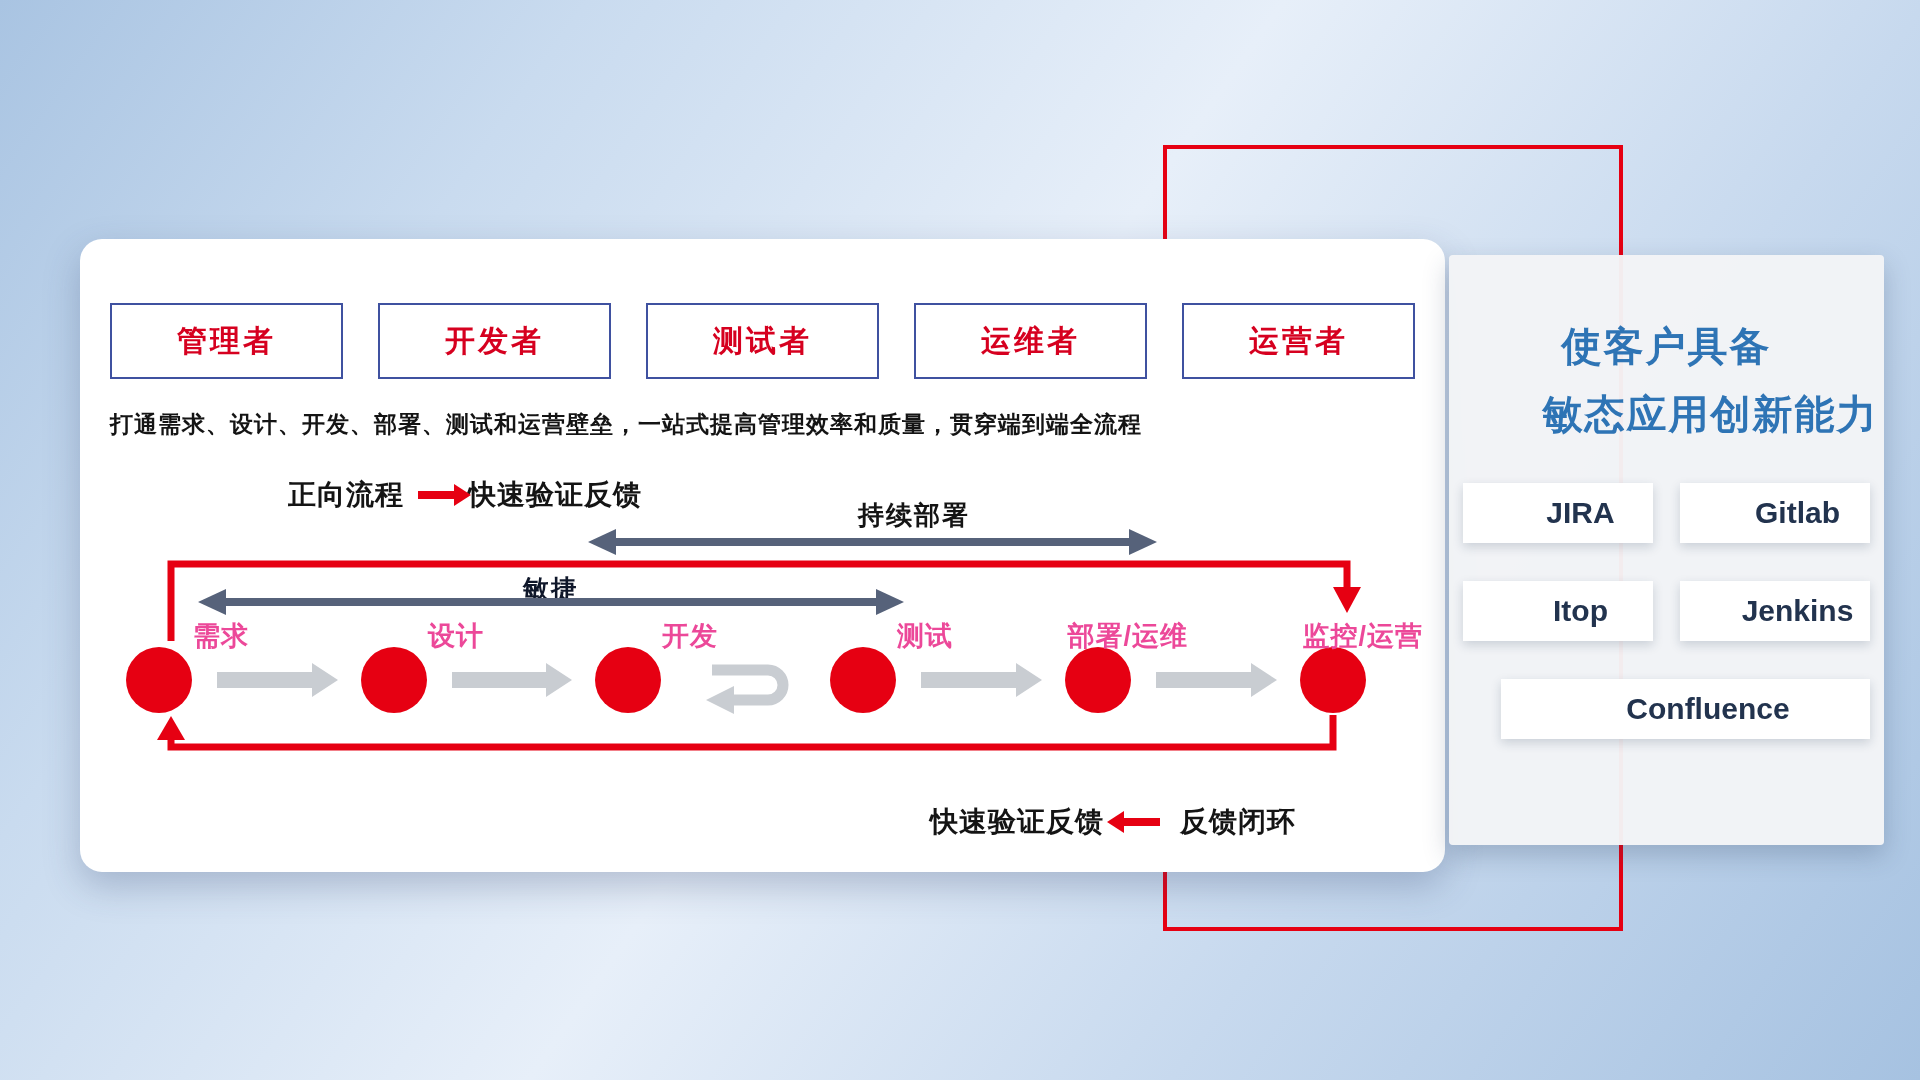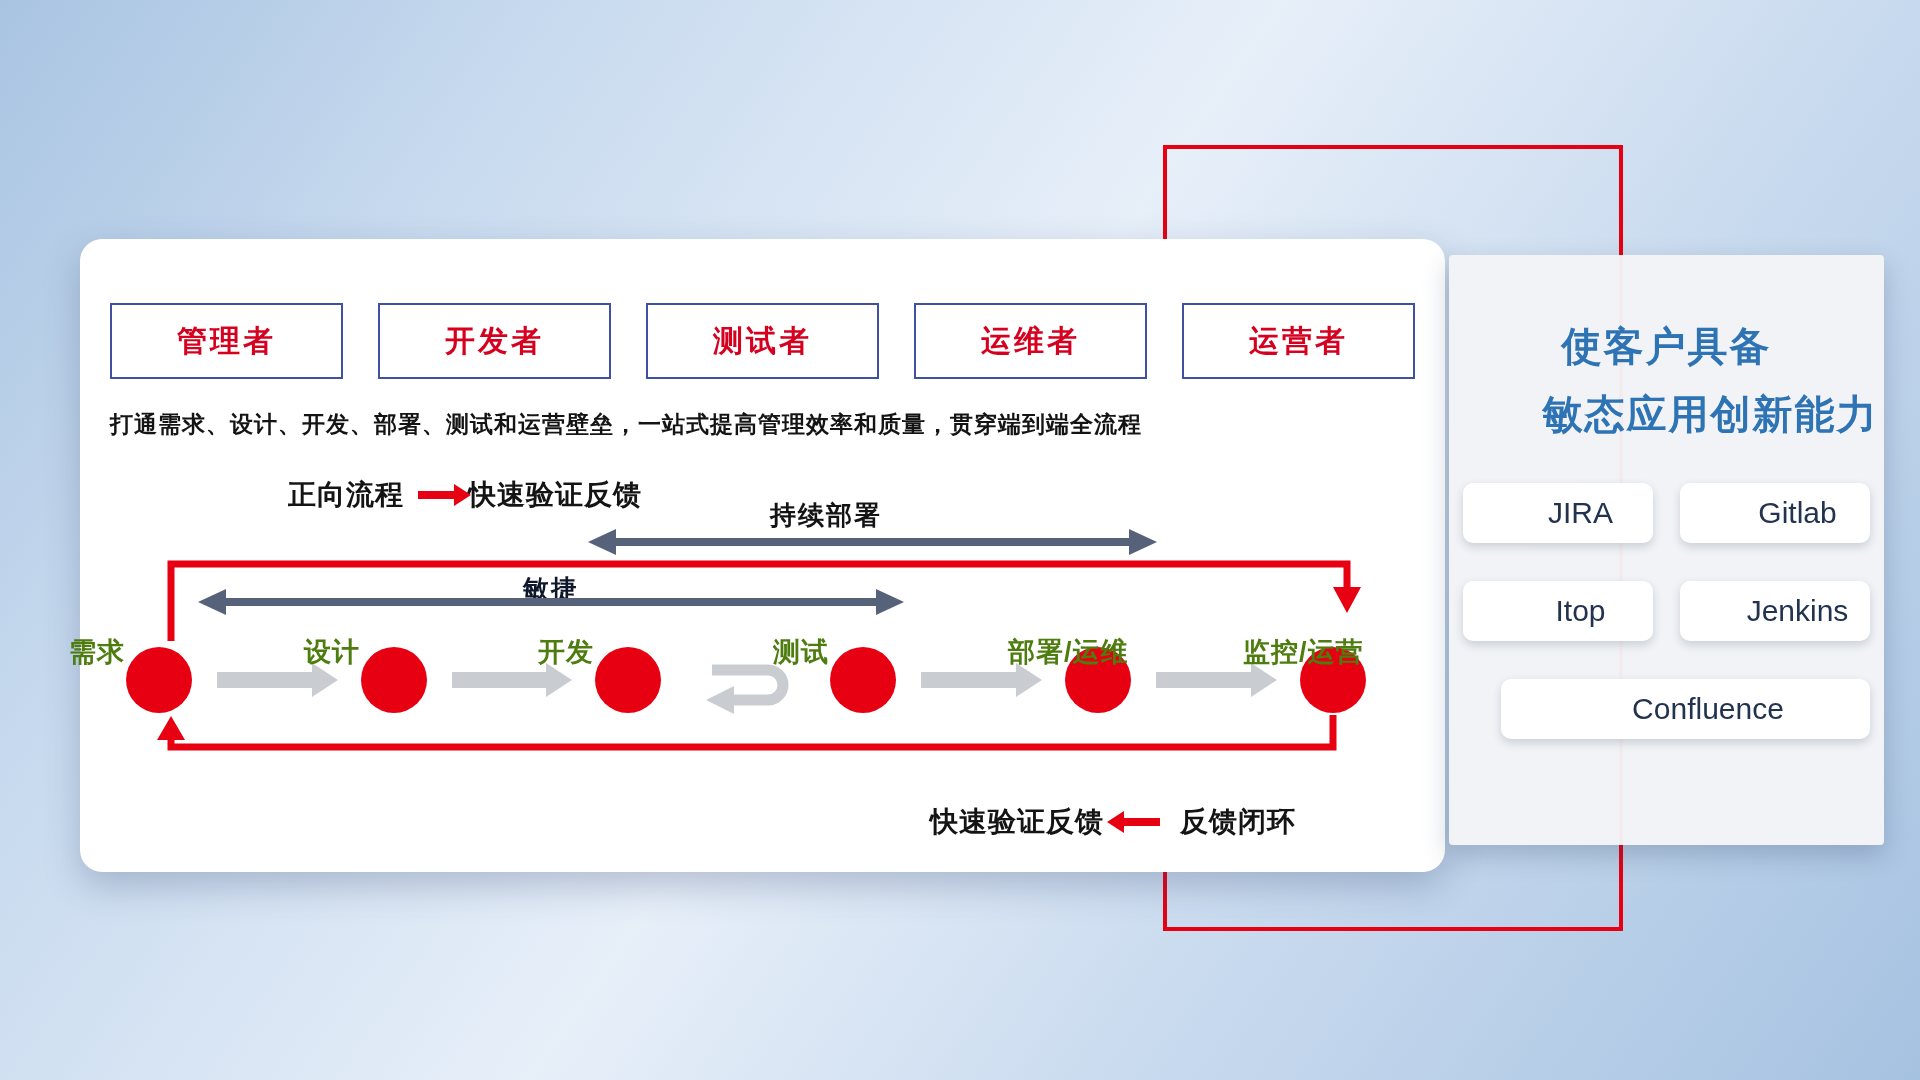--- a/index.html
+++ b/index.html
@@ -48,55 +48,55 @@
   .arr.right::after {
     content:''; position:absolute; right:-17px; top:-7px;
     border:11px solid transparent; border-right:0; border-left:17px solid #e60012;
   }
   .arr.left::before {
     content:''; position:absolute; left:-17px; top:-7px;
     border:11px solid transparent; border-left:0; border-right:17px solid #e60012;
   }
 
   .cd-label {
-    position:absolute; left:690px; top:259px; width:200px; text-align:left;
+    position:absolute; left:690px; top:259px; width:200px; text-align:right;
     font-size:26px; font-weight:bold; color:#141414; letter-spacing:2px;
   }
   .agile-label {
     position:absolute; left:411px; top:333px; width:120px; text-align:center;
     font-size:26px; font-weight:bold; color:#0f172a; letter-spacing:2px;
   }
 
   .flow-svg { position:absolute; left:0; top:0; width:1365px; height:633px; }
 
   .node-label {
-    position:absolute; top:395px; width:180px; text-align:left;
-    font-size:27px; font-weight:bold; color:#4d7c0f; letter-spacing:1px;
+    position:absolute; top:379px; width:180px; text-align:right;
+    font-size:27px; font-weight:bold; color:#ec4899; letter-spacing:1px;
   }
 
   
   .panel {
     position:absolute; left:1449px; top:255px; width:435px; height:590px;
     background:rgba(243,244,246,.97); border-radius:4px; z-index:3;
     box-shadow:0 10px 26px rgba(40,60,90,.25);
   }
   .panel-title {
     position:absolute; left:0; width:435px; text-align:center;
     font-size:40px; font-weight:bold; color:#2e74b5; letter-spacing:2px;
   }
   .panel-title.line1 { top:40px;margin-top:24px; }
   .panel-title.line2 { top:132px;margin-left:44px; }
   .tools {
     position:absolute; left:14px; top:228px; width:407px;
     display:grid; grid-template-columns:1fr 1fr; column-gap:27px; row-gap:38px;
   }
   .tool {
-    height:60px; background:#ffffff; border-radius:10px;
+    height:60px; background:#ffffff; border-radius:0;
     display:flex; align-items:center; justify-content:center;
-    font-size:30px; font-weight:normal; color:#22334e;
+    font-size:30px; font-weight:bold; color:#22334e;
     box-shadow:0 4px 10px rgba(30,50,80,.18);
     cursor:pointer;
     padding-left:45px;
   }
   .tool.wide { grid-column:1 / 3;margin-left:38px; }
 </style>
 </head>
 <body>
 
 <div class="stage">

